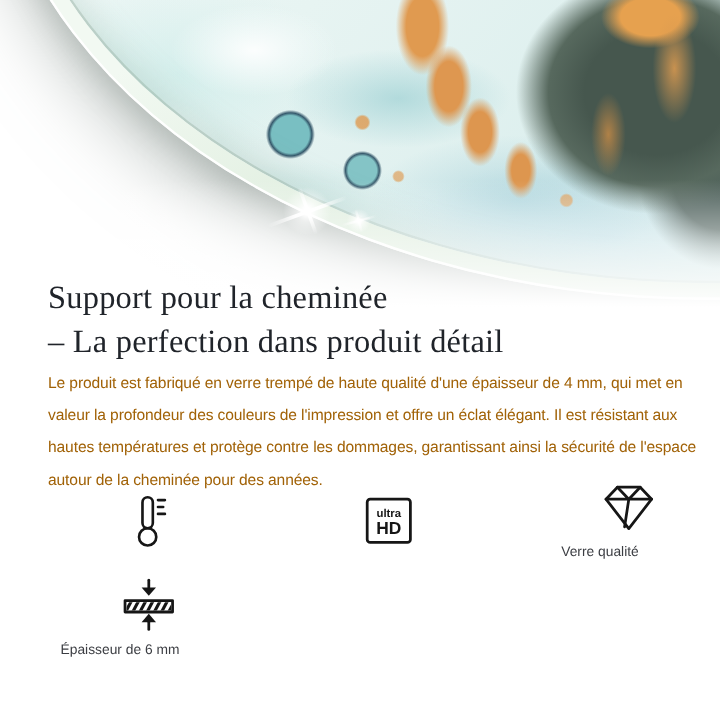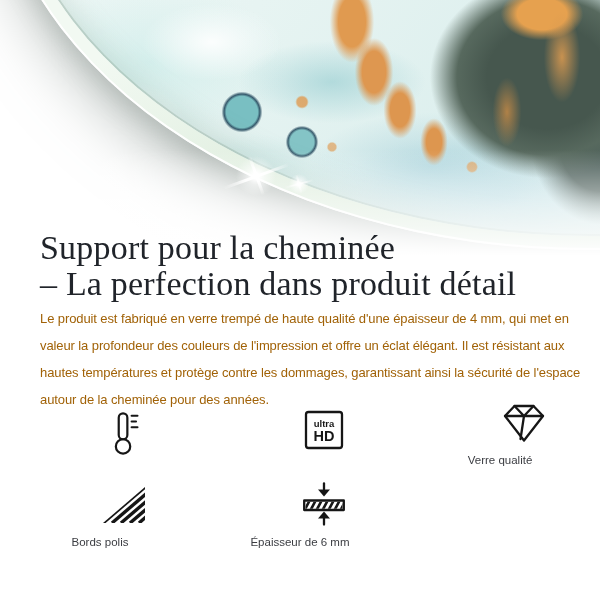--- a/index.html
+++ b/index.html
@@ -62,34 +62,34 @@
         background:radial-gradient(circle at 50% 50%, #fff 0 1.5px, rgba(255,255,255,.5) 5px, rgba(255,255,255,0) 10px); }
   .s2::before { left:0; top:14px; width:30px; height:2px;
         background:linear-gradient(90deg, transparent, #fff 50%, transparent); }
   .s2::after { left:14px; top:5px; width:2px; height:20px;
         background:linear-gradient(180deg, transparent, #fff 50%, transparent); }
 
   
   .title {
     position:absolute; left:40px; top:230px; z-index:3;
     font-family:"Liberation Serif", serif; font-weight:400;
-    font-size:34px; line-height:36px; color:#20242a; letter-spacing:.2px;
+    font-size:27px; line-height:36px; color:#20242a; letter-spacing:.2px;
   }
   .desc {
     position:absolute; left:40px; top:305px; width:552px; z-index:3;
     font-size:13px; line-height:27px; letter-spacing:-0.1px; color:#a16207;
   }
 
   
   .features {
     position:absolute; left:0; top:403px; width:600px; z-index:3;
     display:grid; grid-template-columns:repeat(3,200px); row-gap:18px;
   }
   .feature { height:64px; display:flex; flex-direction:column; align-items:center; justify-content:flex-end; }
-  .ficon { height:48px; display:flex; align-items:flex-start; justify-content:center; margin-bottom:9px;margin-left:48px; }
+  .ficon { height:48px; display:flex; align-items:center; justify-content:center; margin-bottom:9px;margin-left:48px; }
   .flabel { font-size:11.5px; color:#3b3d42; line-height:14px; white-space:nowrap; }
   svg .stroke { fill:none; stroke:#161616; stroke-width:2.3; stroke-linecap:round; stroke-linejoin:round; }
   svg .fillb  { fill:#161616; stroke:none; }
   svg text { fill:#161616; font-family:"Liberation Sans", sans-serif; }
 </style>
 </head>
 <body>
 
 <div class="page">
 
@@ -137,39 +137,20 @@
     <div class="feature">
       <div class="ficon">
         <svg width="48" height="42" viewBox="0 0 48 42">
           <path class="stroke" stroke-width="2.2" d="M5 14 L14.5 4 H33.5 L43 14 L24 38.5 Z"></path>
           <path class="stroke" stroke-width="2" d="M5 14 H43 M14.5 4 L24 14 L33.5 4 M24 14 L20.5 37"></path>
         </svg>
       </div>
       <div class="flabel">Verre qualité</div>
     </div>
 
-    <div class="feature">
-      <div class="ficon">
-        <svg width="46" height="40" viewBox="0 0 46 40">
-          <defs>
-              <clipPath id="triClip">
-                <path d="M2 38 L44 2 L44 38 Z"></path>
-              </clipPath>
-            </defs>
-          <g clip-path="url(#triClip)" stroke="#161616" stroke-width="3.4" fill="none">
-            <path d="M2 38 L44 2"></path>
-            <path d="M11 38 L53 2"></path>
-            <path d="M20 38 L62 2"></path>
-            <path d="M29 38 L71 2"></path>
-            <path d="M38 38 L80 2"></path>
-          </g>
-        </svg>
-      </div>
-      <div class="flabel">Bords polis</div>
-    </div>
 
     <div class="feature">
       <div class="ficon">
         <svg width="46" height="44" viewBox="0 0 46 44">
           <line class="stroke" x1="23" y1="1.5" x2="23" y2="7.5" stroke-width="2.4"></line>
           <polygon class="fillb" points="17,7.5 29,7.5 23,14.5"></polygon>
           <rect class="stroke" x="3.2" y="18.5" width="39.6" height="9.5" stroke-width="2.2"></rect>
           <defs>
               <clipPath id="barClip">
                 <rect x="4.5" y="19.8" width="37" height="7"></rect>

